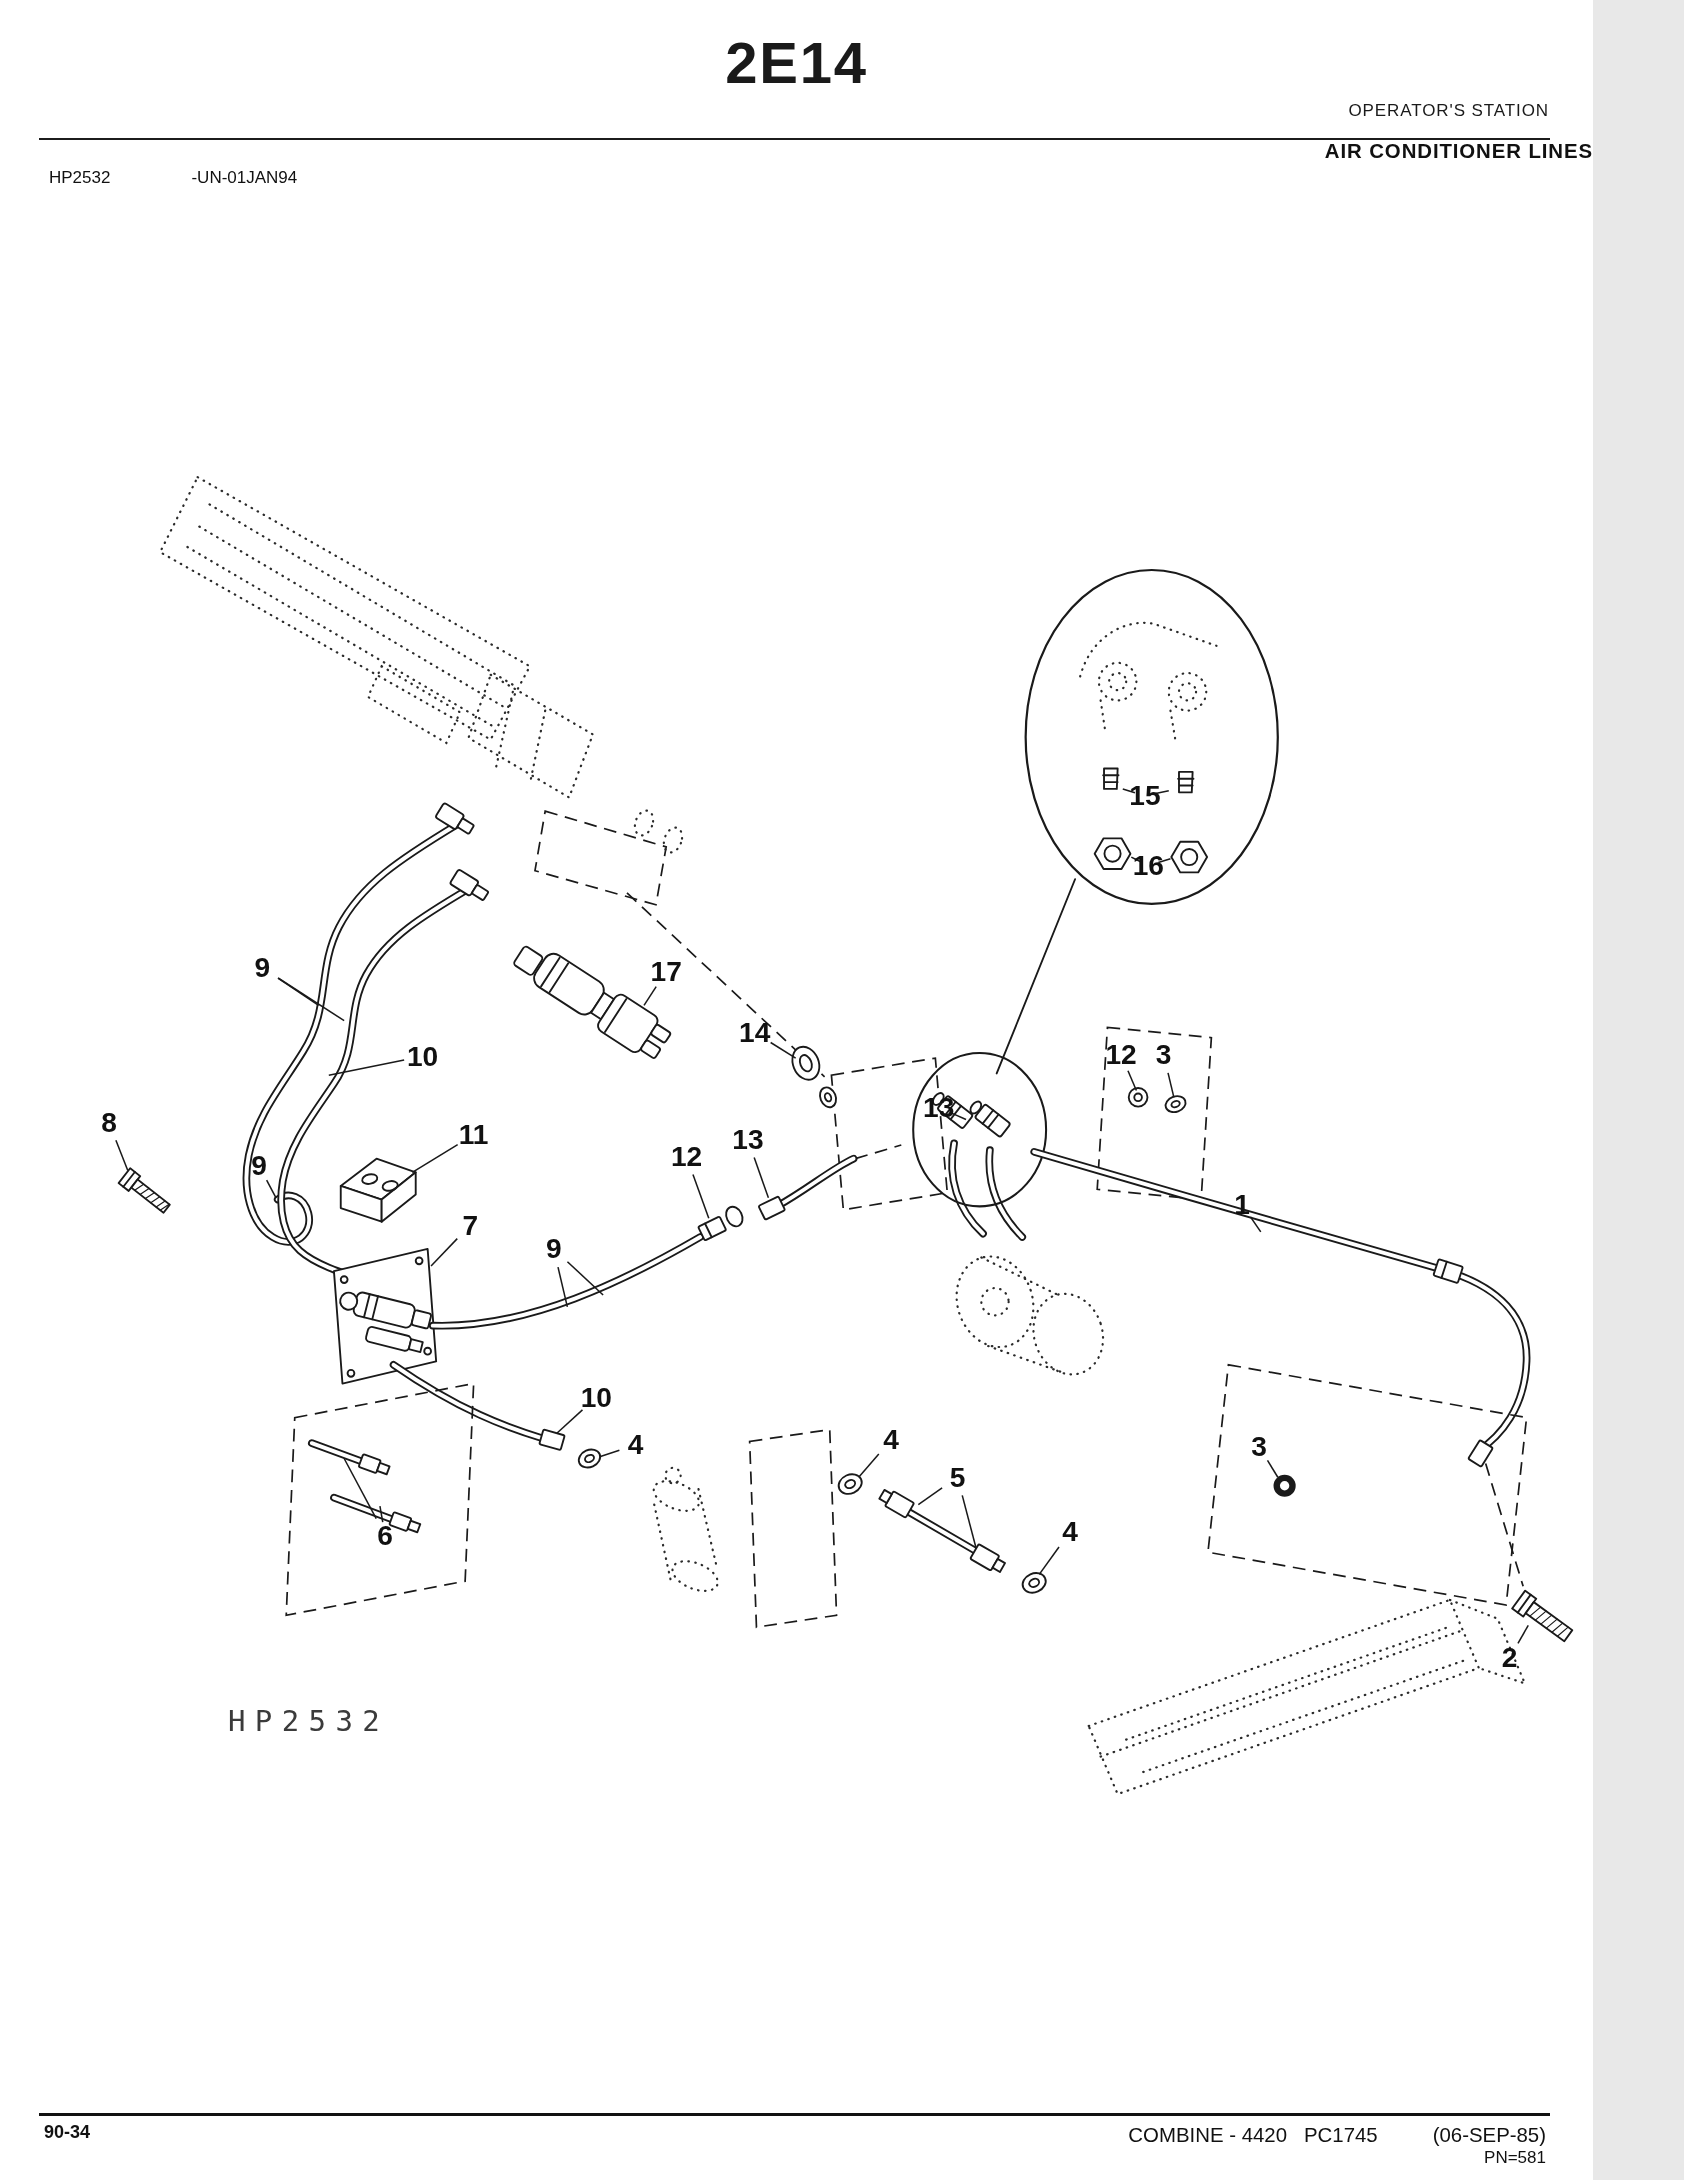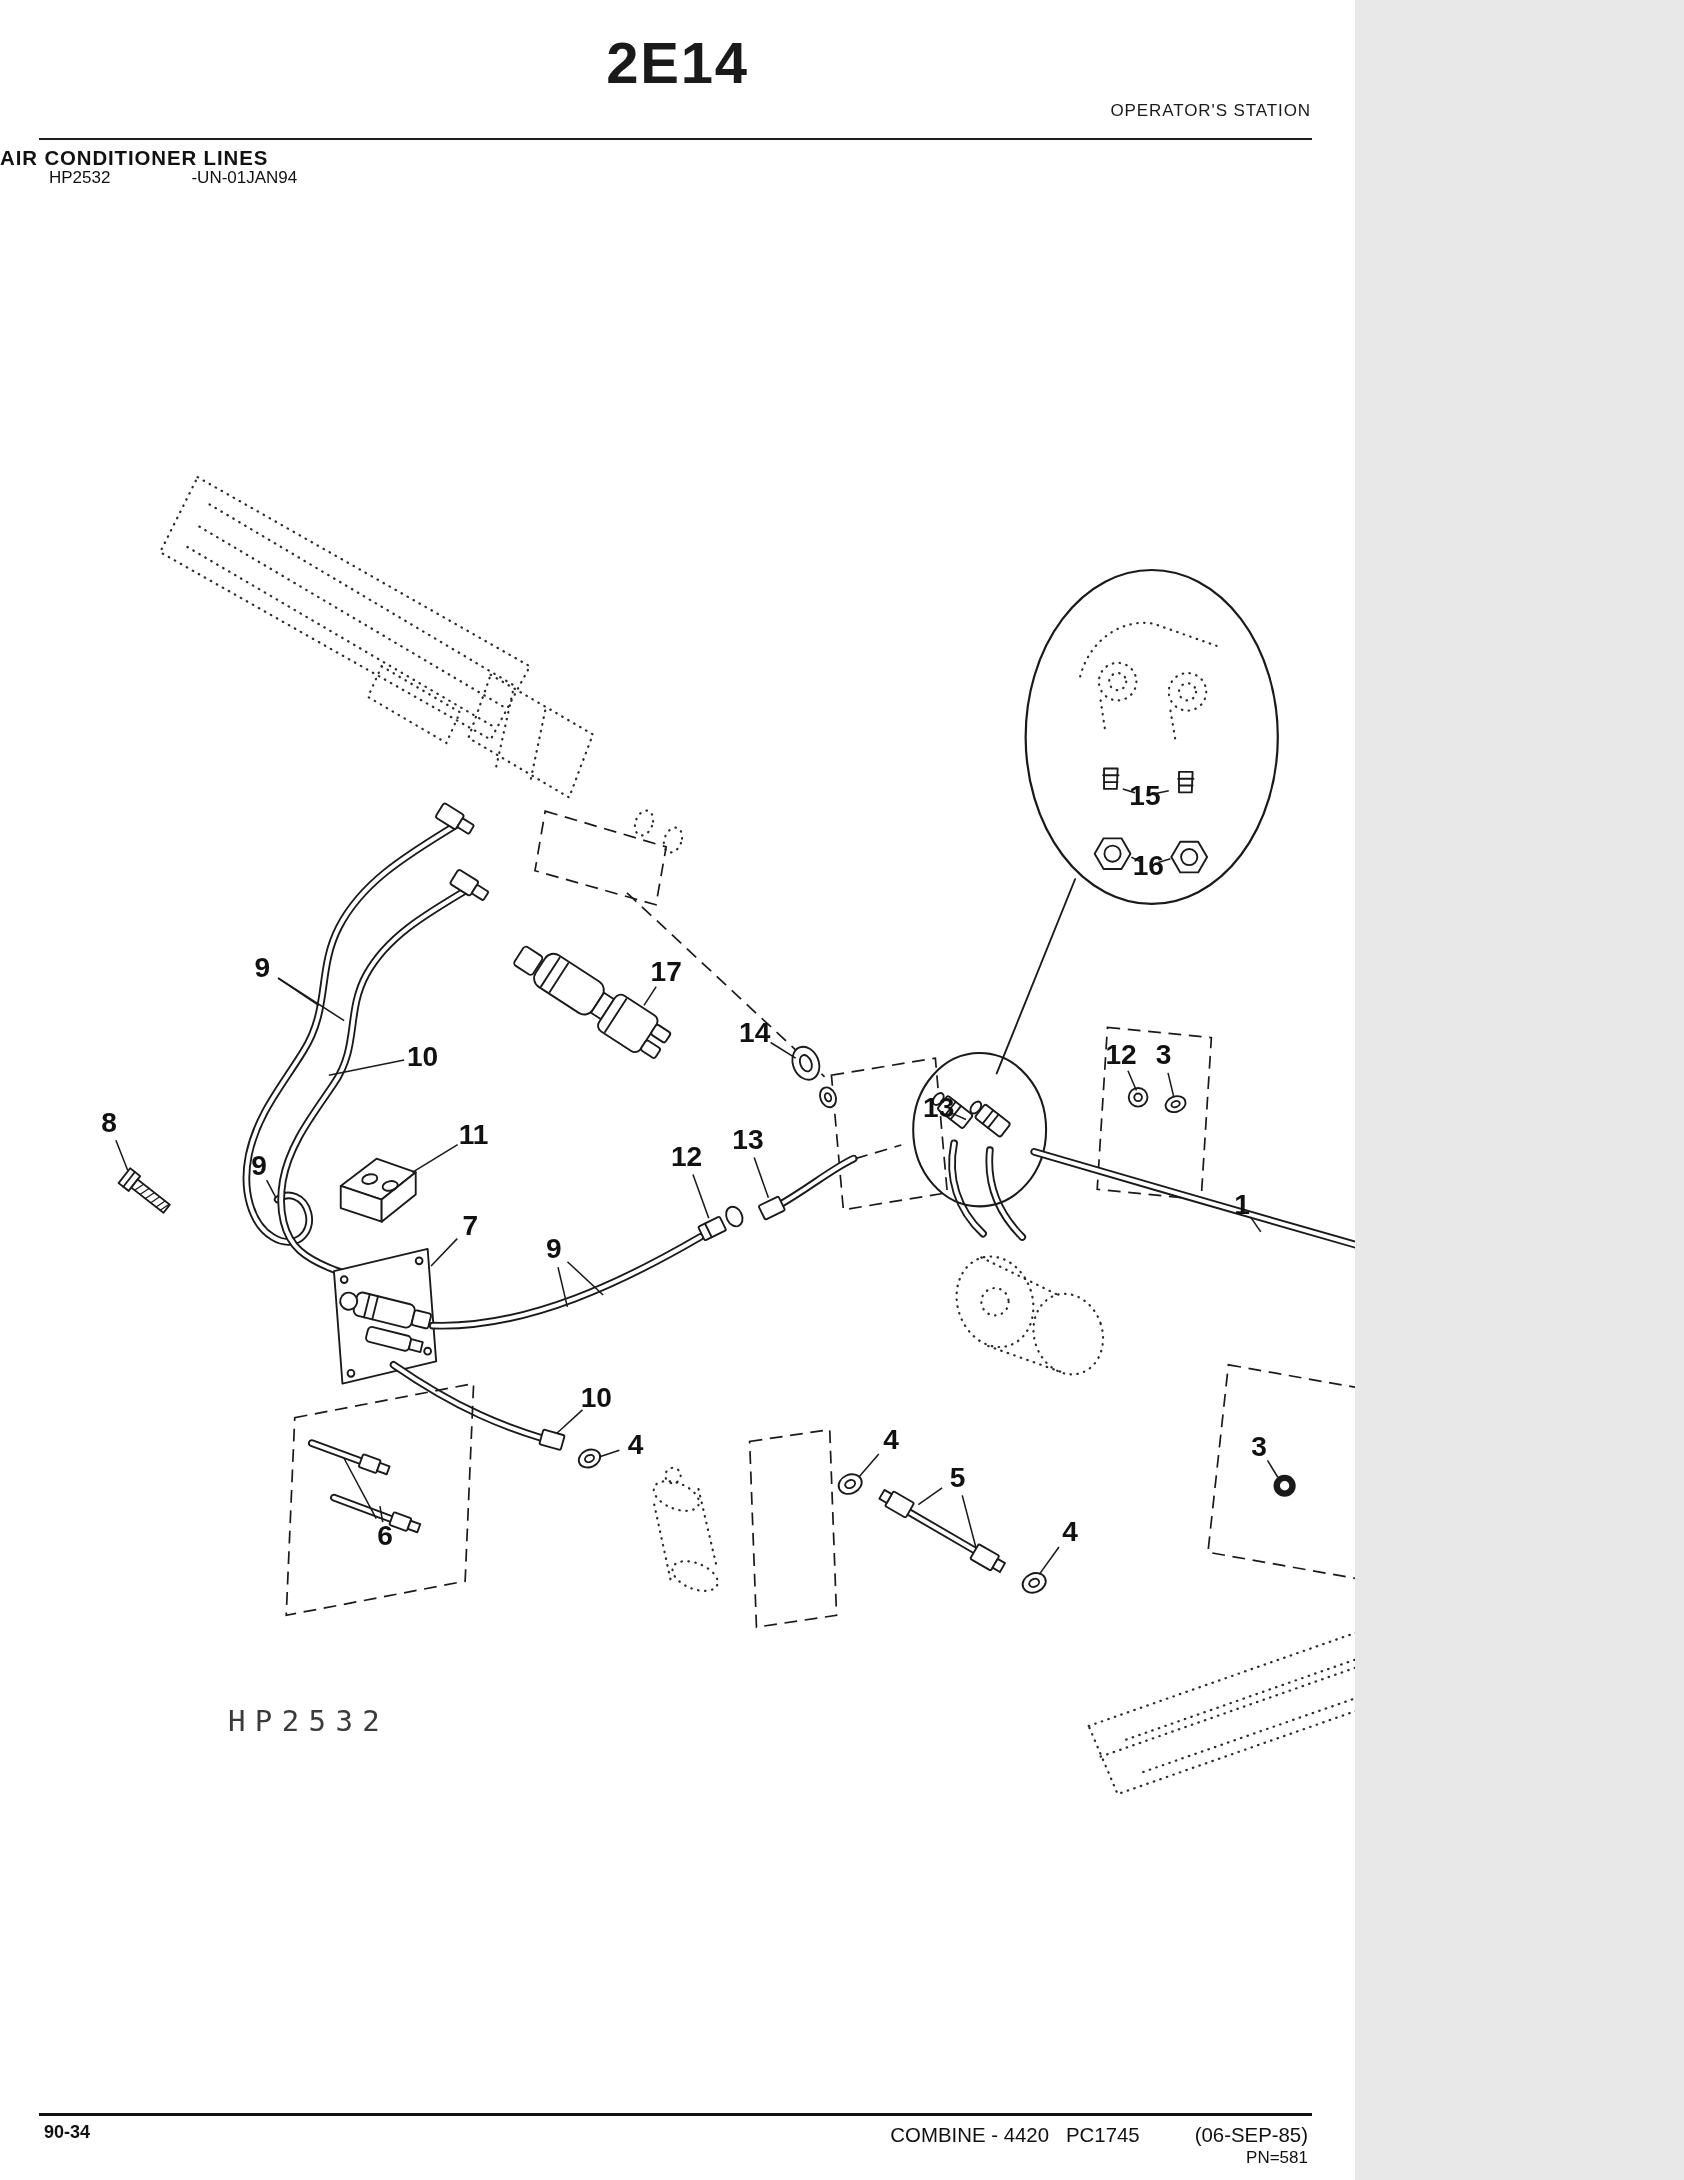--- a/index.html
+++ b/index.html
@@ -1,24 +1,24 @@
 <!DOCTYPE html>
 <html style="font-size:13.6px"><head>
 <meta charset="utf-8">
 <style>
   html,body{margin:0;padding:0;background:#e8e8e8;}
   .page{
-    position:relative;width:1355px;height:2181px;background:#ffffff;
+    position:relative;width:1593px;height:2181px;background:#ffffff;
     font-family:"Liberation Sans",sans-serif;color:#111;overflow:hidden;
   }
   .abs{position:absolute;}
   .page-code{top:29px;left:0;right:0;text-align:center;font-size:58px;font-weight:bold;letter-spacing:1.7px;color:#1a1a1a;}
   .section-title{top:101px;right:44px;font-size:17px;letter-spacing:0.9px;color:#1a1a1a;margin-left:10px;}
   .header-rule{top:138px;left:39px;right:43px;height:0;border-top:2.1px solid #1c1c1c;}
-  .figure-title{top:147px;left:0;right:0;text-align:left;font-size:20.4px;font-weight:bold;letter-spacing:0.9px;}
+  .figure-title{top:140px;left:0;right:0;text-align:right;font-size:20.4px;font-weight:bold;letter-spacing:0.9px;}
   .figure-meta{top:168px;left:49px;font-size:17px;}
   .figure-meta .rev{margin-left:81px;}
   .diagram-svg{top:0;left:0;width:1685px;height:2181px;}
   .stamp{
     top:1704px;left:228px;font-family:"DejaVu Sans Mono",monospace;
     font-size:29px;letter-spacing:9.4px;color:#3b3b3b;
   }
   .continued{top:2087px;left:0;right:0;display:flex;align-items:center;justify-content:center;gap:13.6px;font-size:21px;letter-spacing:0.4px;}
   .continued .dashline{display:inline-block;width:61px;height:0;border-top:2.6px solid #111;}
   .footer-rule{top:2113px;left:39px;right:43px;height:0;border-top:3px solid #111;}

